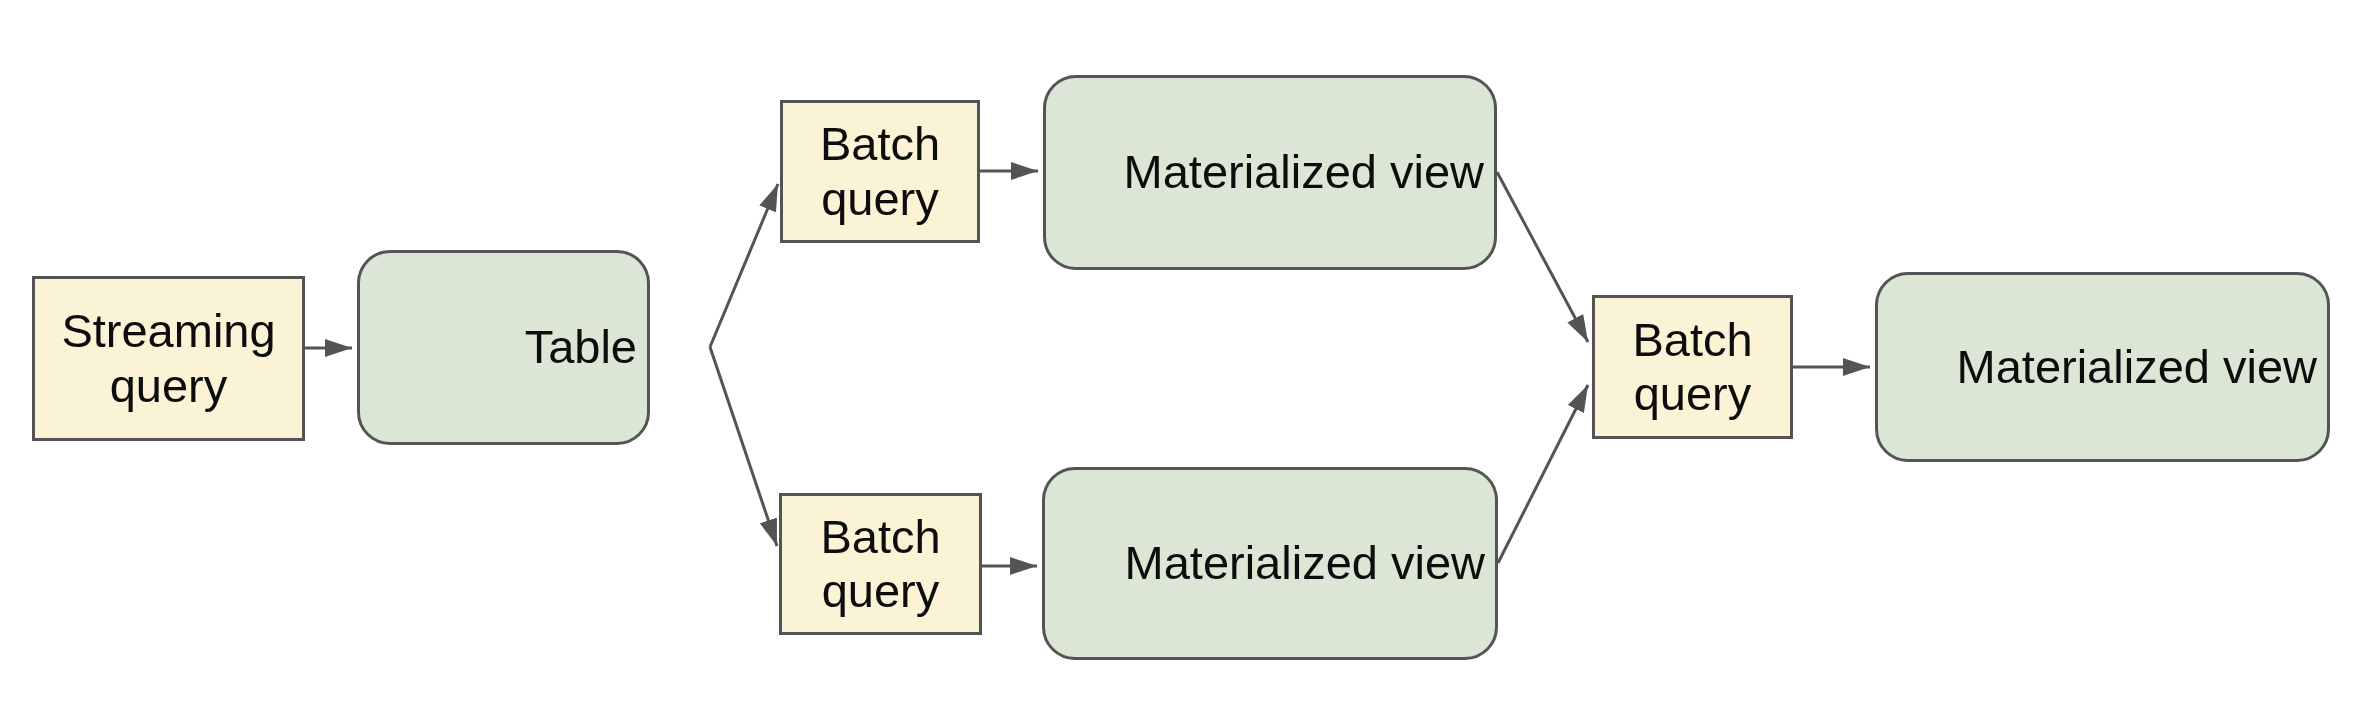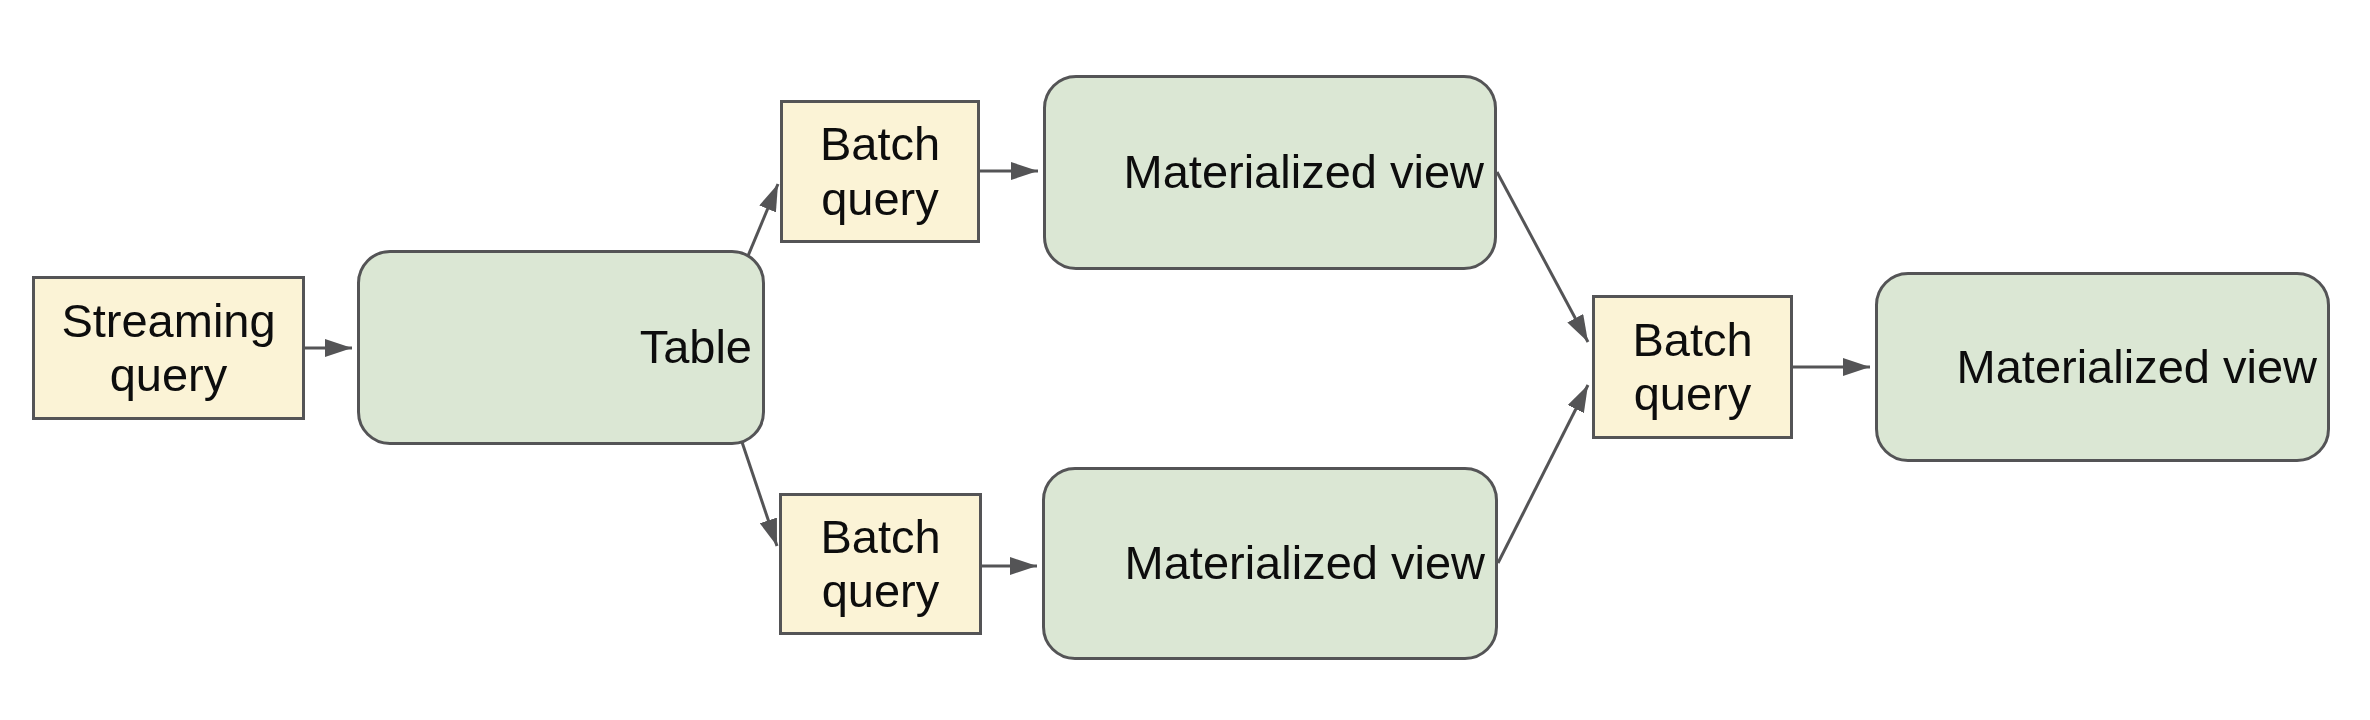--- a/index.html
+++ b/index.html
@@ -71,25 +71,25 @@
     <line class="edge" x1="305" y1="348" x2="352" y2="348" marker-end="url(#arrow)"></line>
     <line class="edge" x1="710" y1="347" x2="778" y2="184" marker-end="url(#arrow)"></line>
     <line class="edge" x1="710" y1="347" x2="777" y2="546" marker-end="url(#arrow)"></line>
     <line class="edge" x1="980" y1="171" x2="1038" y2="171" marker-end="url(#arrow)"></line>
     <line class="edge" x1="982" y1="566" x2="1037" y2="566" marker-end="url(#arrow)"></line>
     <line class="edge" x1="1497" y1="172" x2="1588" y2="342" marker-end="url(#arrow)"></line>
     <line class="edge" x1="1498" y1="563" x2="1588" y2="385" marker-end="url(#arrow)"></line>
     <line class="edge" x1="1793" y1="367" x2="1870" y2="367" marker-end="url(#arrow)"></line>
   </svg>
 
-  <div class="node query" style="left:32px; top:276px; width:273px; height:144px;">
+  <div class="node query" style="left:32px; top:276px; width:273px; height:165px;">
     <span class="label">Streaming query</span>
   </div>
 
-  <div class="node view" style="left:357px; top:250px; width:408px; height:195px;">
+  <div class="node view" style="left:357px; top:250px; width:293px; height:195px;">
     <span class="label">Table</span>
   </div>
 
   <div class="node query" style="left:780px; top:100px; width:200px; height:143px;">
     <span class="label">Batch query</span>
   </div>
 
   <div class="node view" style="left:1043px; top:75px; width:454px; height:195px;">
     <span class="label">Materialized view</span>
   </div>

